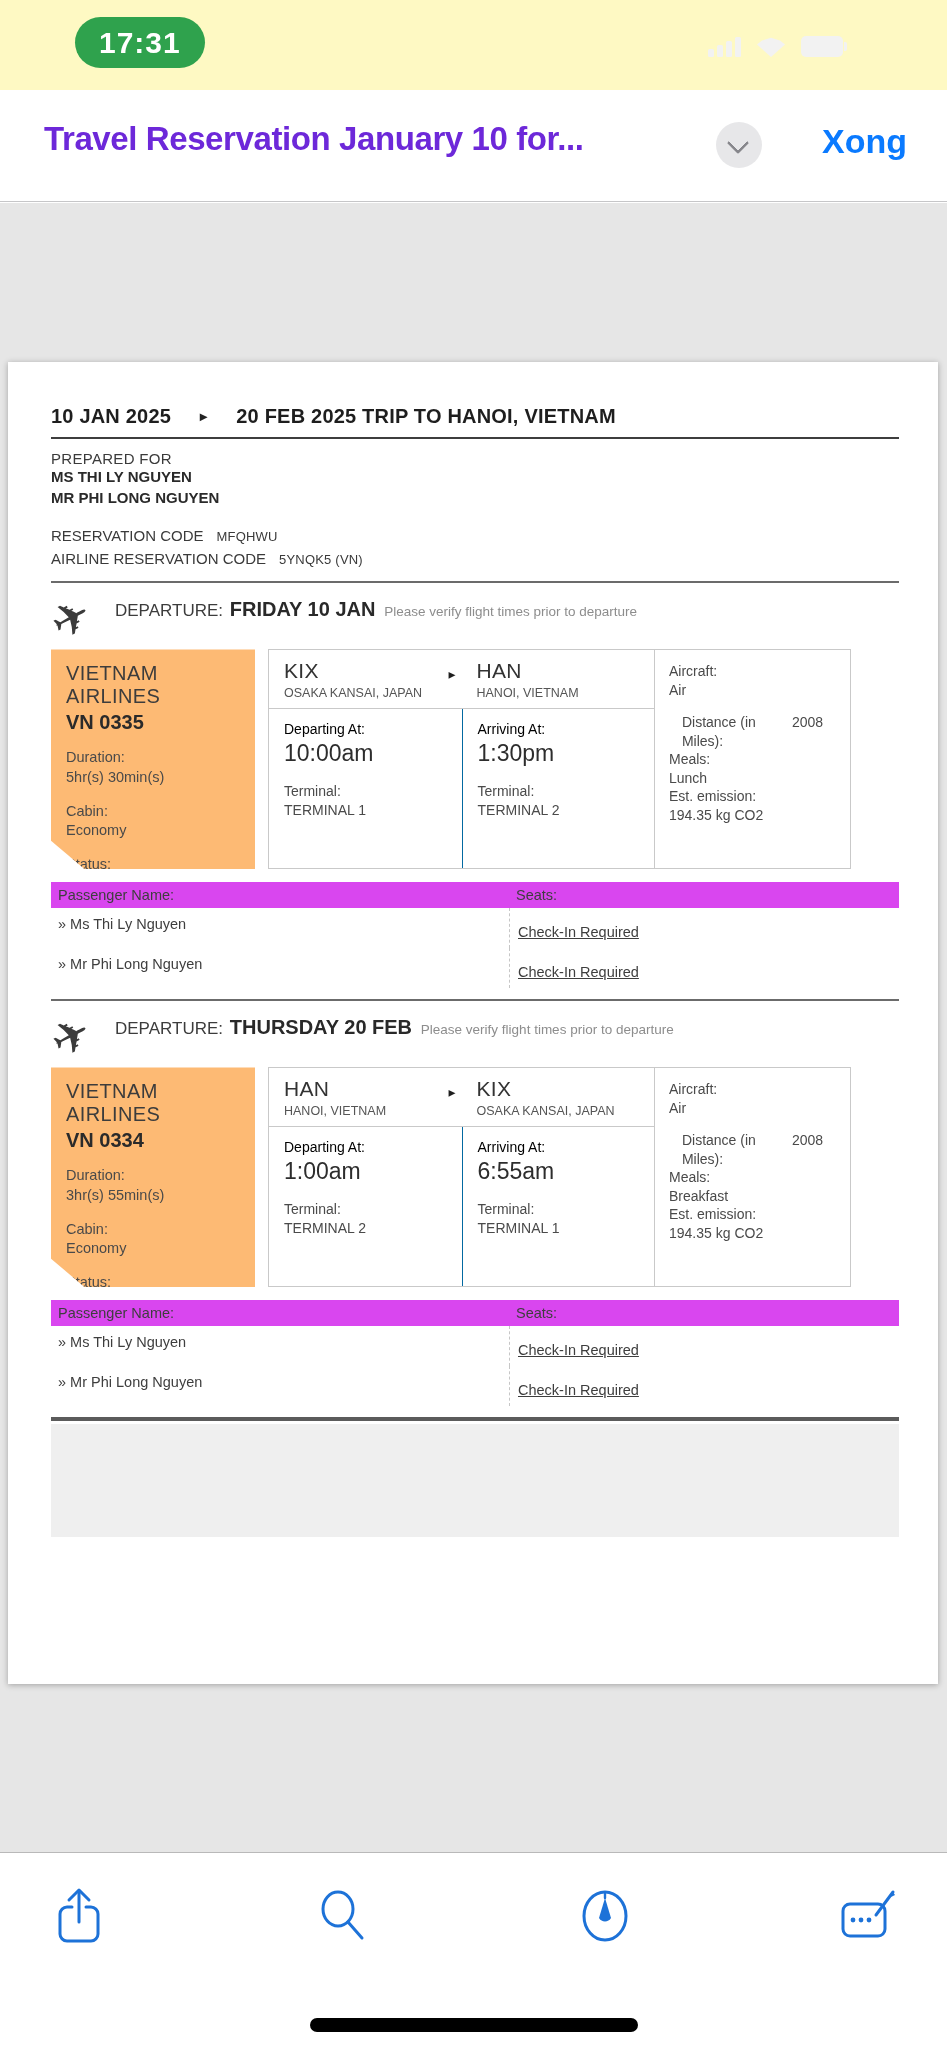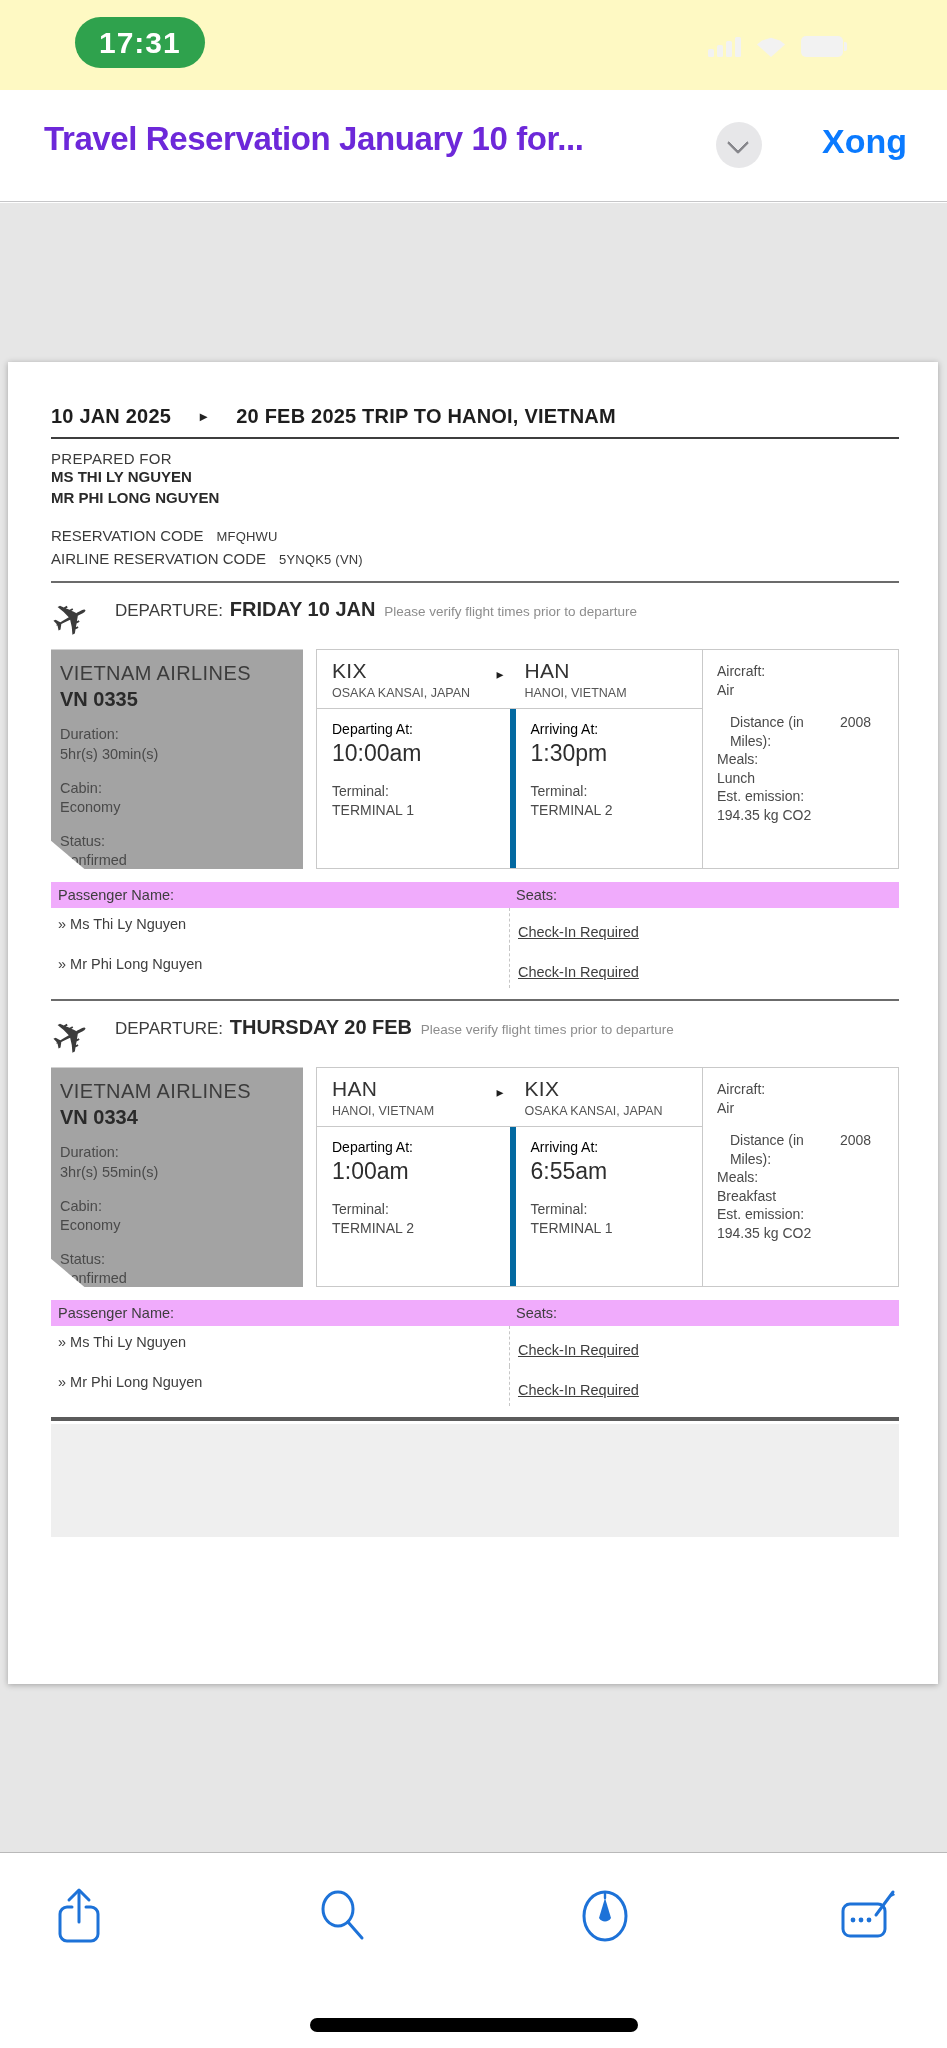--- a/index.html
+++ b/index.html
@@ -46,47 +46,47 @@
 
   
   .flight { border-top:2px solid #6b6b6b; margin-top:11px; padding-top:7px; }
   .dep-header { display:flex; gap:14px; align-items:flex-start; }
   .plane-icon { flex:0 0 50px; font-size:46px; line-height:52px; color:#3b3b3b; transform:rotate(-28deg); }
   .dep-text { max-width:640px; font-size:13.5px; color:#8d8d8d; line-height:1.5; padding-top:4px; }
   .dep-label { font-size:17px; color:#3c3c3c; }
   .dep-day { font-size:20px; font-weight:700; color:#292929; margin:0 5px 0 3px; }
 
   .card { display:flex; margin-top:7px; height:220px; }
-  .card-left { width:252px; background:#a3a3a3; padding:13px 9px;
+  .card-left { width:204px; background:#fdba74; padding:13px 15px;
     clip-path:polygon(0 0,100% 0,100% 100%,34px 100%,0 87%); }
   .airline { font-size:20px; color:#3c3c3c; letter-spacing:.4px; }
   .flnum { font-size:20px; font-weight:700; color:#2a2a2a; margin-top:3px; }
   .kv { margin-top:14px; font-size:14.5px; color:#4a4a4a; line-height:1.35; }
 
   .card-mid { width:387px; margin-left:13px; border:1px solid #c9c9c9; display:flex; flex-direction:column; }
   .route { display:flex; border-bottom:1px solid #c9c9c9; padding:9px 0 8px; }
   .ap { width:50%; padding-left:15px; position:relative; }
   .ap .code { font-size:21px; color:#333; letter-spacing:.3px; }
   .ap .city { font-size:12.5px; color:#555; margin-top:3px; }
   .route-arrow { position:absolute; left:-13px; top:7px; font-size:14px; color:#1e1e1e; }
   .times { display:flex; flex:1; }
   .tcell { width:50%; padding:12px 15px; }
-  .tcell + .tcell { border-left:6px solid #0369a1; }
+  .tcell + .tcell { border-left:1px solid #0369a1; }
   .tlabel { font-size:14px; color:#000000; }
   .ttime { font-size:23px; color:#2d2d2d; margin-top:3px; }
   .tterm { margin-top:15px; font-size:14px; color:#4a4a4a; line-height:1.35; }
 
   .card-right { width:196px; border:1px solid #c9c9c9; border-left:none; padding:12px 14px; font-size:14px; color:#4a4a4a; line-height:1.32; }
   .cr-group { margin-top:14px; }
   .dist-row { display:flex; justify-content:center; }
   .dist-label { width:110px; }
   .dist-val { white-space:nowrap; }
 
   .pax { margin-top:13px; font-size:14.5px; color:#3e3e3e; }
-  .pax-head { display:flex; background:#f0abfc; }
+  .pax-head { display:flex; background:#d946ef; }
   .pax-head > div { padding:5px 0 5px 7px; }
   .pc-l { width:458px; }
   .pc-r { flex:1; }
   .pax-row { display:flex; }
   .pax-row .pc-l { padding:8px 0 8px 7px; }
   .pax-row .pc-r { padding:16px 0 8px 8px; border-left:1px dashed #c6c6c6;text-decoration:underline; }
 
   .divider-thick { margin-top:11px; height:4px; background:#9c9c9c; border-top:2px solid #5b5b5b; border-bottom:2px solid #5b5b5b; }
   .footer-block { margin-top:3px; height:113px; background:#efefef; }
 

